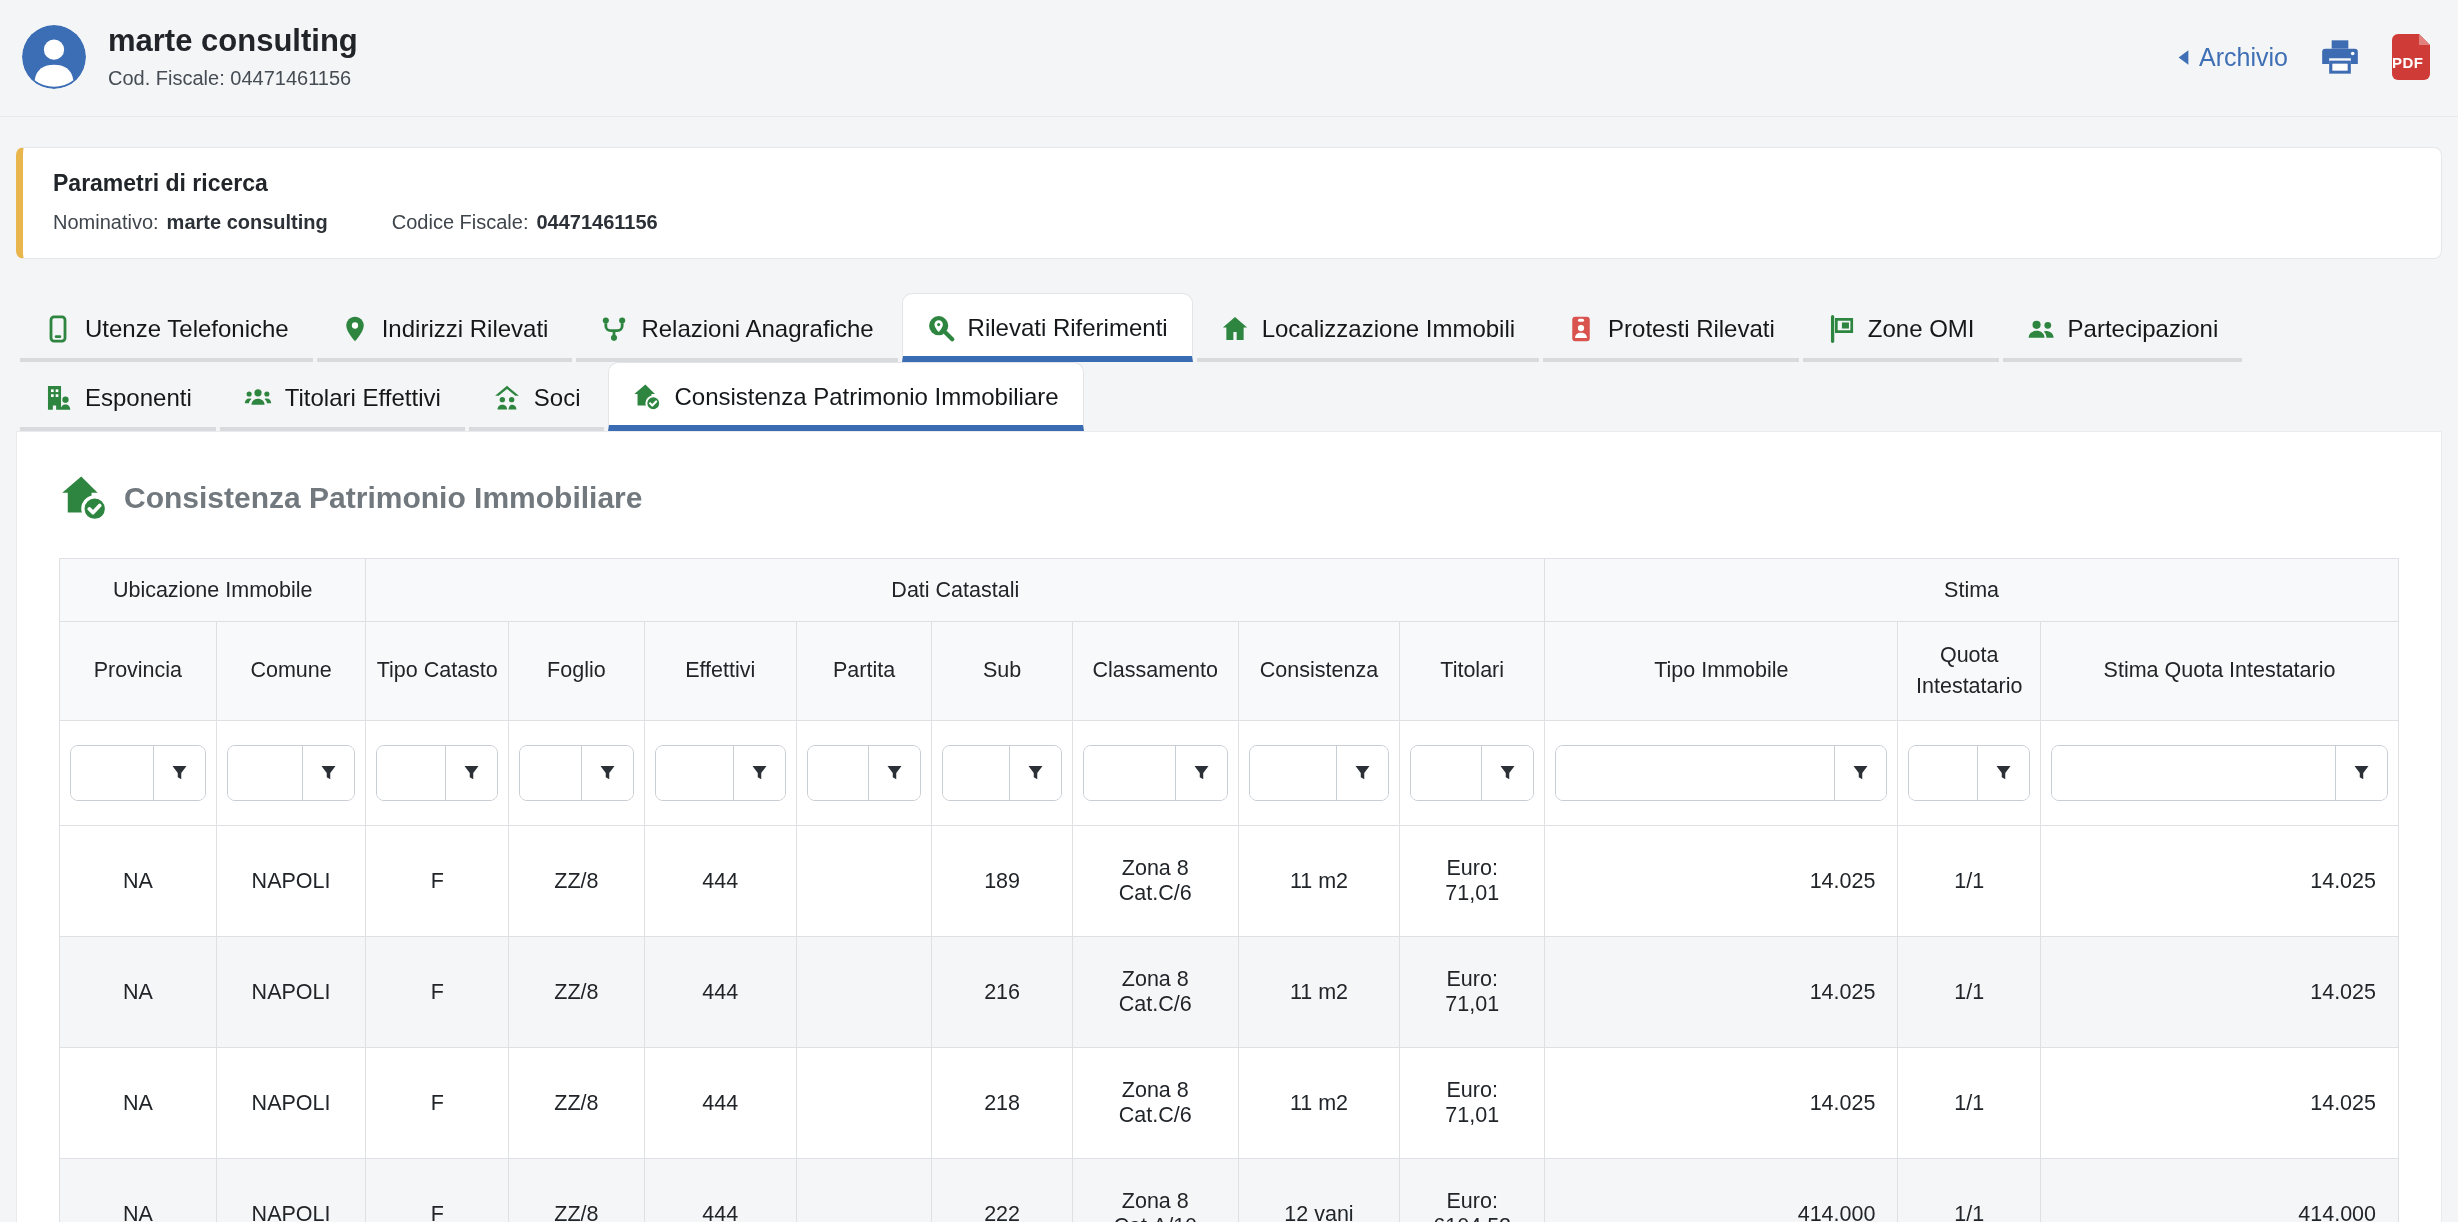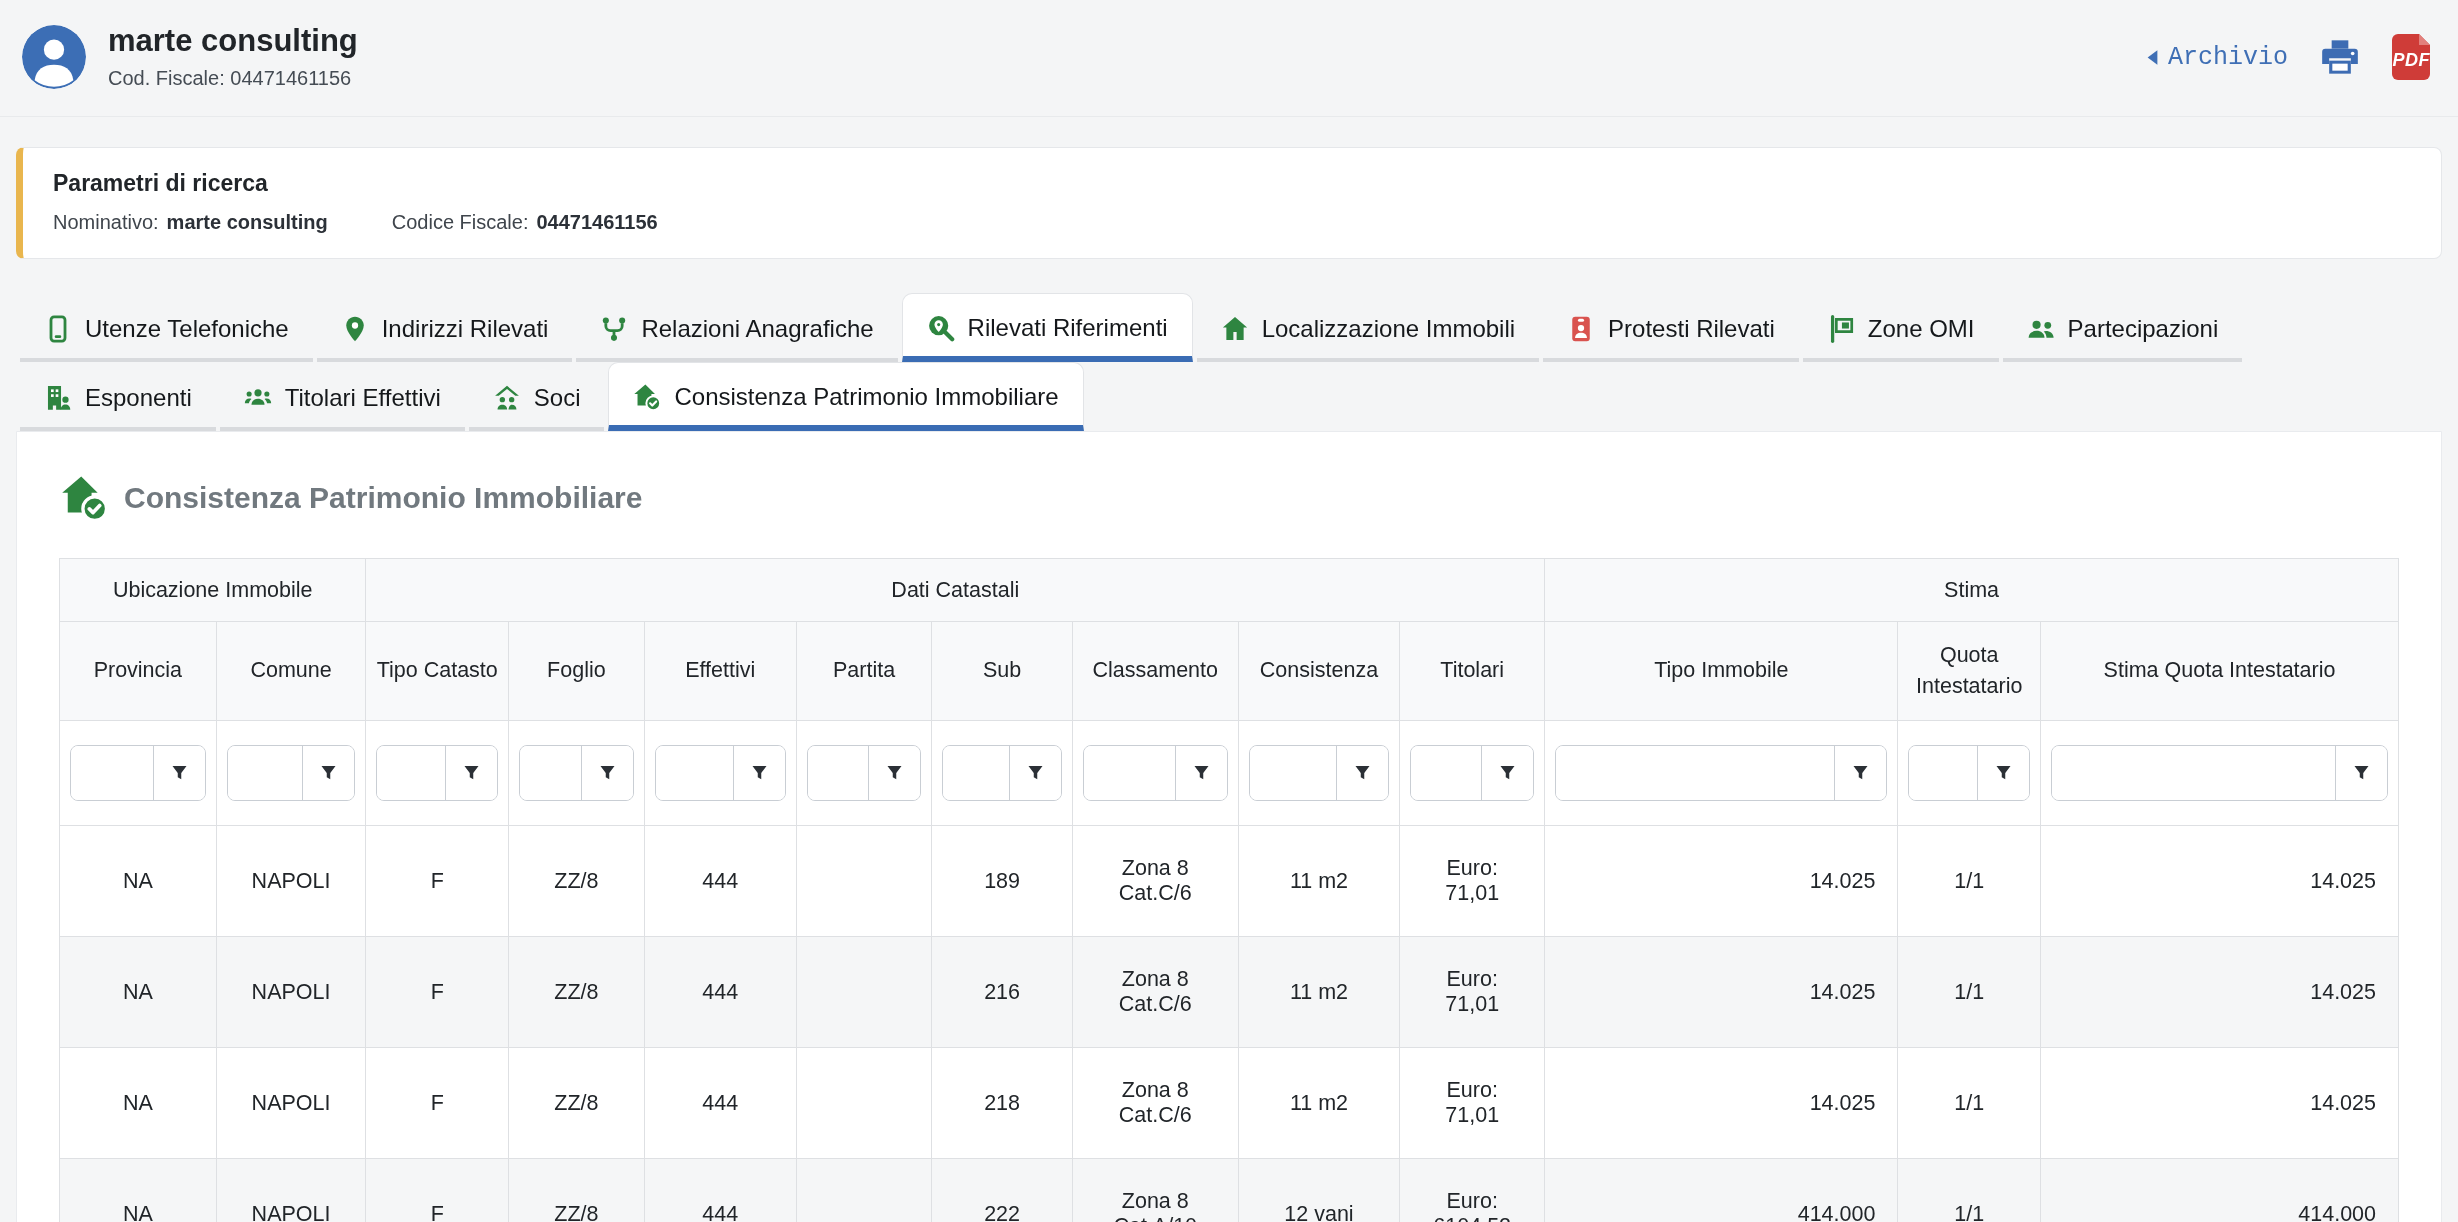--- a/index.html
+++ b/index.html
@@ -16,28 +16,28 @@
     padding:14px 28px 16px 22px;
     background:#f4f5f6;
     border-bottom:1px solid #e8eaec;
     height:86px;
   }
   .avatar{width:64px;height:64px;border-radius:50%;overflow:hidden;flex:0 0 auto;}
   .avatar svg{display:block;}
   .hdr-text .company{font-size:31px;font-weight:700;color:#212529;line-height:1.1;}
   .hdr-text .fiscal{font-size:20px;color:#454c54;margin-top:8px;}
   .hdr-right{margin-left:auto;display:flex;align-items:center;gap:30px;}
-  .archive-link{display:flex;align-items:center;gap:9px;color:#3f6fb5;font-size:25px;cursor:pointer;font-family:Liberation Mono, monospace;}
+  .archive-link{display:flex;align-items:center;gap:9px;color:#3f6fb5;font-size:25px;cursor:pointer;}
   .archive-link svg{width:13px;height:17px;}
   .print-btn svg{width:44px;height:40px;color:#3d6cb3;display:block;cursor:pointer;}
   .pdf-btn{position:relative;width:38px;height:46px;background:#cf3c38;border-radius:6px;cursor:pointer;}
   .pdf-btn .fold{position:absolute;top:0;right:0;width:0;height:0;
     border-top:11px solid #f4f5f6;border-left:11px solid #e2807c;border-radius:0 4px 0 0;}
-  .pdf-btn .pdf-label{position:absolute;left:0;right:0;bottom:9px;text-align:right;
-    color:#fff;font-size:18px;font-weight:700;letter-spacing:.5px;font-style:italic;}
+  .pdf-btn .pdf-label{position:absolute;left:0;right:0;bottom:9px;text-align:left;
+    color:#fff;font-size:15px;font-weight:700;letter-spacing:.5px;}
   
   .params-card{
     margin:30px 16px 34px;background:#fff;
     border:1px solid #e5e7ea;border-left:7px solid #e9b64e;
     border-radius:8px;padding:22px 30px 24px;
   }
   .params-card .p-title{font-size:23px;font-weight:700;margin-bottom:14px;color:#212529;}
   .params-row{display:flex;gap:64px;font-size:20px;color:#3f454c;}
   .params-row b{font-weight:700;color:#2c3138;}
   .params-row .pair{display:flex;gap:8px;align-items:baseline;}

